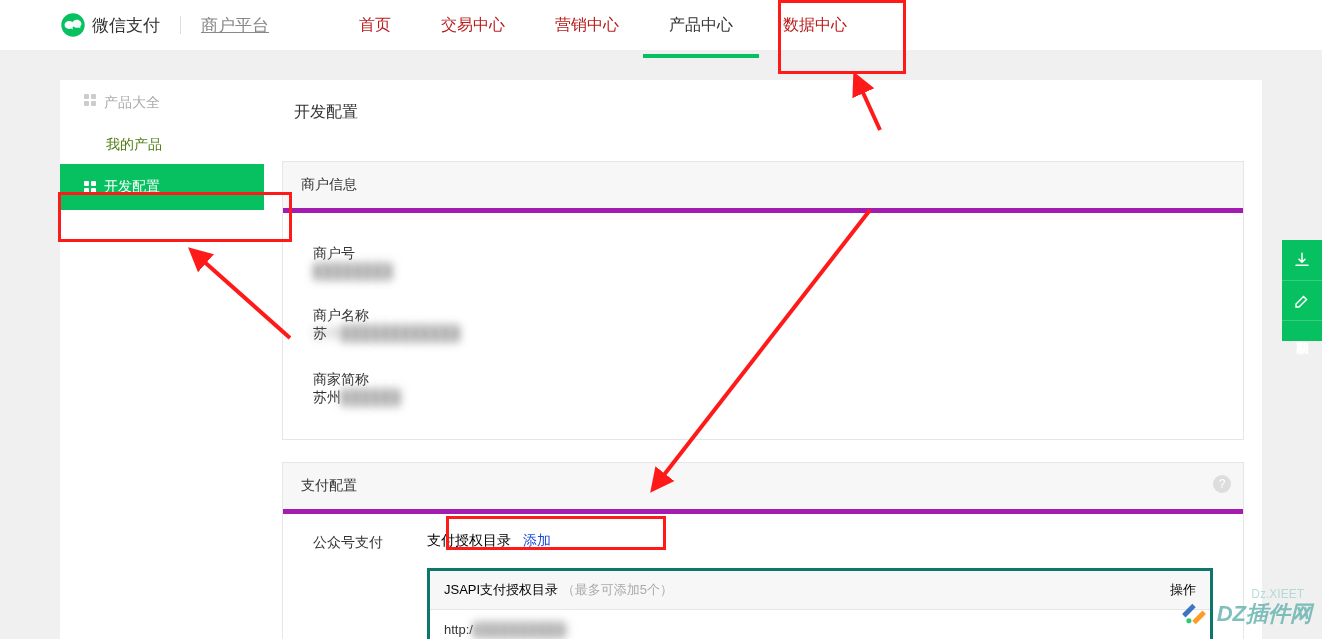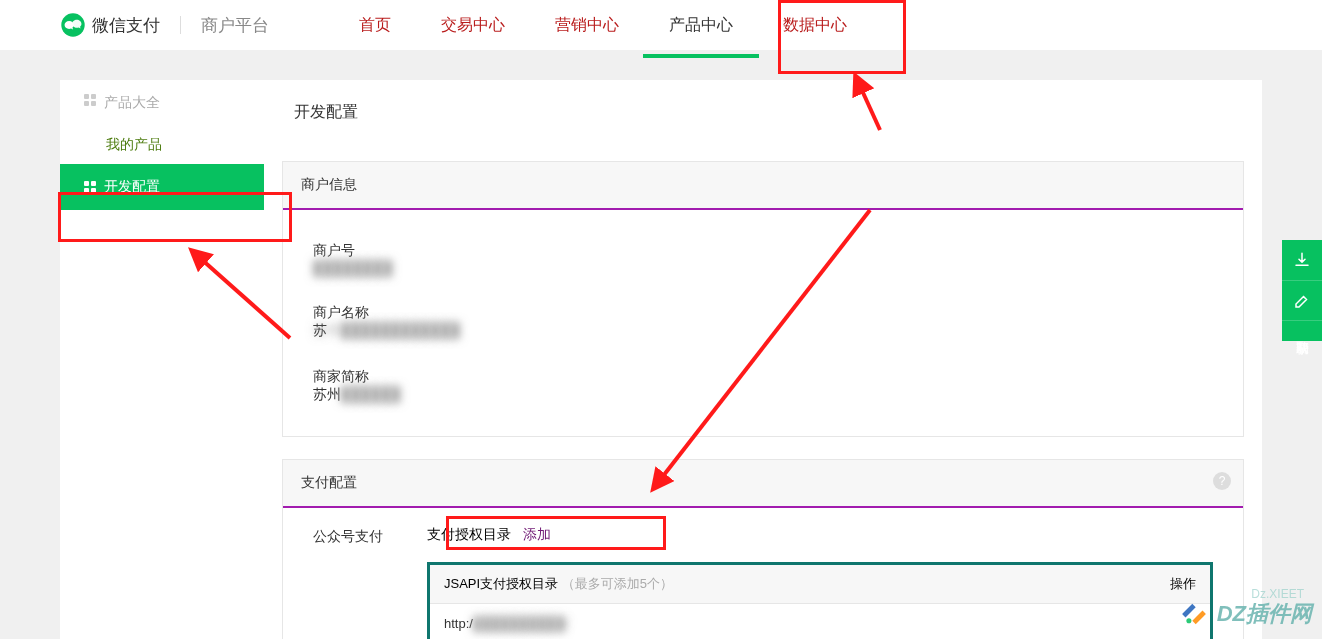--- a/index.html
+++ b/index.html
@@ -3,50 +3,50 @@
   <meta charset="utf-8">
   <style>
     * { margin: 0; padding: 0; box-sizing: border-box; font-family: "Microsoft YaHei", "PingFang SC", sans-serif; }
     body { background: #f0f0f0; width: 1322px; height: 639px; overflow: hidden; position: relative; }
 
     .topbar { height: 50px; background: #fff; display: flex; align-items: center; padding: 0 60px; }
     .logo-wrap { display: flex; align-items: center; gap: 6px; }
     .logo-icon { width: 26px; height: 26px; }
     .logo-text { font-size: 17px; color: #333; font-weight: 500; }
     .logo-sep { width: 1px; height: 18px; background: #ddd; margin: 0 14px; }
-    .logo-sub { font-size: 17px; color: #888; }
+    .logo-sub { font-size: 17px; color: #888; text-decoration: underline; }
     .nav { display: flex; gap: 50px; margin-left: 90px; }
     .nav-item { font-size: 16px; color: #b91c1c; cursor: pointer; padding: 18px 0; position: relative; }
     .nav-item.active { color: #333; }
     .nav-item.active::after { content: ""; position: absolute; left: -26px; right: -26px; bottom: -4px; height: 4px; background: #07c160; }
 
     .content-wrap { display: flex; margin: 30px 60px 0; gap: 0; }
     .sidebar { width: 204px; background: #fff; }
     .side-cat { display: flex; gap: 8px; padding: 14px 24px; color: #aaa; font-size: 14px; }
     .side-grid-icon { display: inline-grid; grid-template-columns: 5px 5px; grid-template-rows: 5px 5px; gap: 2px; }
     .side-grid-icon span { background: #ccc; border-radius: 1px; }
     .side-sub { padding: 10px 46px; color: #4d7c0f; font-size: 14px; }
     .side-active { background: #07c160; color: #fff; display: flex; align-items: center; gap: 8px; padding: 14px 24px; font-size: 14px; }
     .side-active .side-grid-icon span { background: #fff; }
 
     .main { flex: 1; background: #fff; padding: 0 0 20px; margin-left: 0; }
     .page-title { font-size: 16px; color: #333; padding: 22px 30px; }
     .panel { margin: 16px 18px 22px; border: 1px solid #e6e6e6; position: relative; }
-    .panel-hd { background: #f7f7f7; padding: 14px 18px; font-size: 14px; color: #333; border-bottom: 2px solid #a21caf; position: relative; }
+    .panel-hd { background: #f7f7f7; padding: 14px 18px; font-size: 14px; color: #333; border-bottom: 5px solid #a21caf; position: relative; }
     .panel-bd { padding: 18px 30px; }
     .field-row { display: flex; padding: 14px 0; font-size: 14px; flex-direction: column; }
     .field-label { width: 90px; color: #333; }
     .field-value { color: #333; }
     .blur { color: transparent; text-shadow: 0 0 8px rgba(150,150,150,0.8); user-select: none; }
 
     .pay-section { display: flex; align-items: flex-start; padding: 18px 30px 0; gap: 24px; }
     .pay-left-label { font-size: 14px; color: #333; min-width: 90px; padding-top: 2px; }
     .pay-right { flex: 1; }
     .auth-line { font-size: 14px; display: flex; gap: 12px; align-items: center; }
-    .add-link { color: #701a75; cursor: pointer; text-align: center; }
+    .add-link { color: #1d4ed8; cursor: pointer; text-align: center; }
     .jsapi-box { border: 3px solid #0f766e; margin-top: 18px; }
     .jsapi-hd { background: #f7f7f7; padding: 10px 14px; font-size: 13px; display: flex; justify-content: space-between; border-bottom: 1px solid #e6e6e6; }
     .jsapi-hint { color: #aaa; }
     .jsapi-row { padding: 12px 14px; font-size: 13px; color: #333; display: flex; align-items: center; }
     .help-icon { position: absolute; right: 12px; top: 12px; width: 18px; height: 18px; border-radius: 50%; background: #ddd; color: #fff; font-size: 12px; display: flex; align-items: center; justify-content: center; }
 
     
     .redbox { position: absolute; border: 3px solid #ff1a1a; pointer-events: none; }
     .rb-nav { left: 778px; top: 0; width: 128px; height: 74px; }
     .rb-side { left: 58px; top: 192px; width: 234px; height: 50px; }

